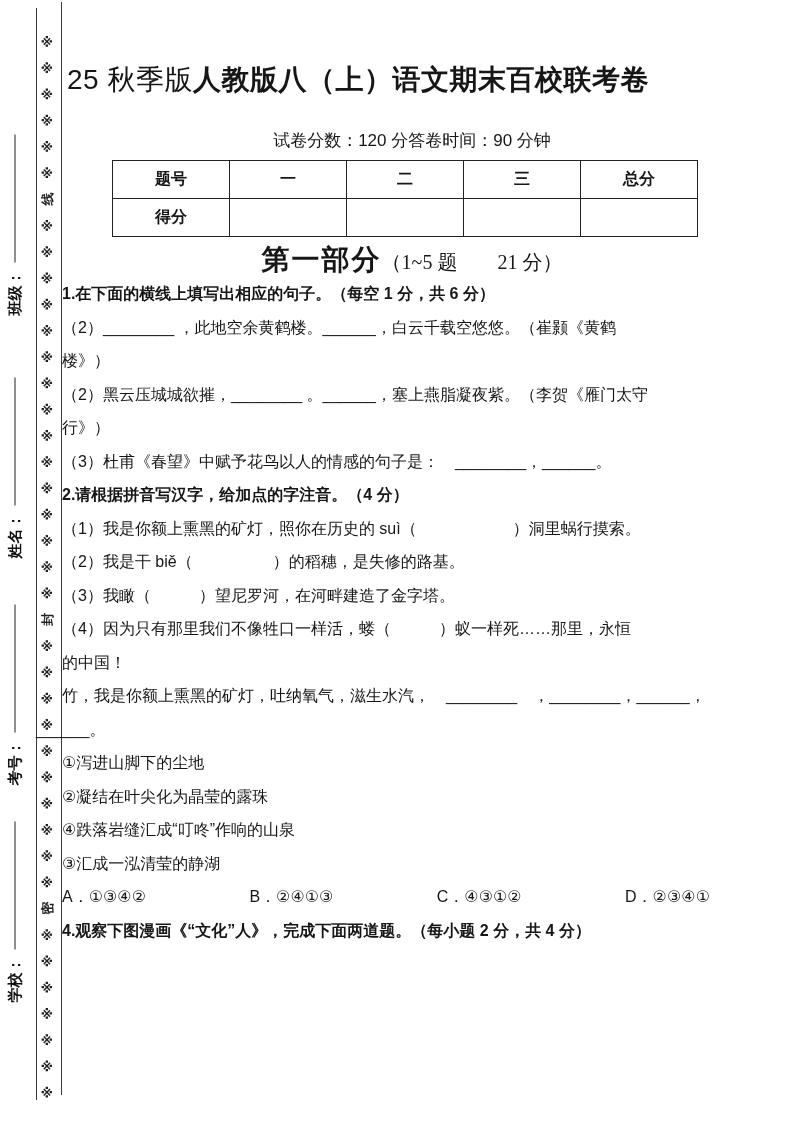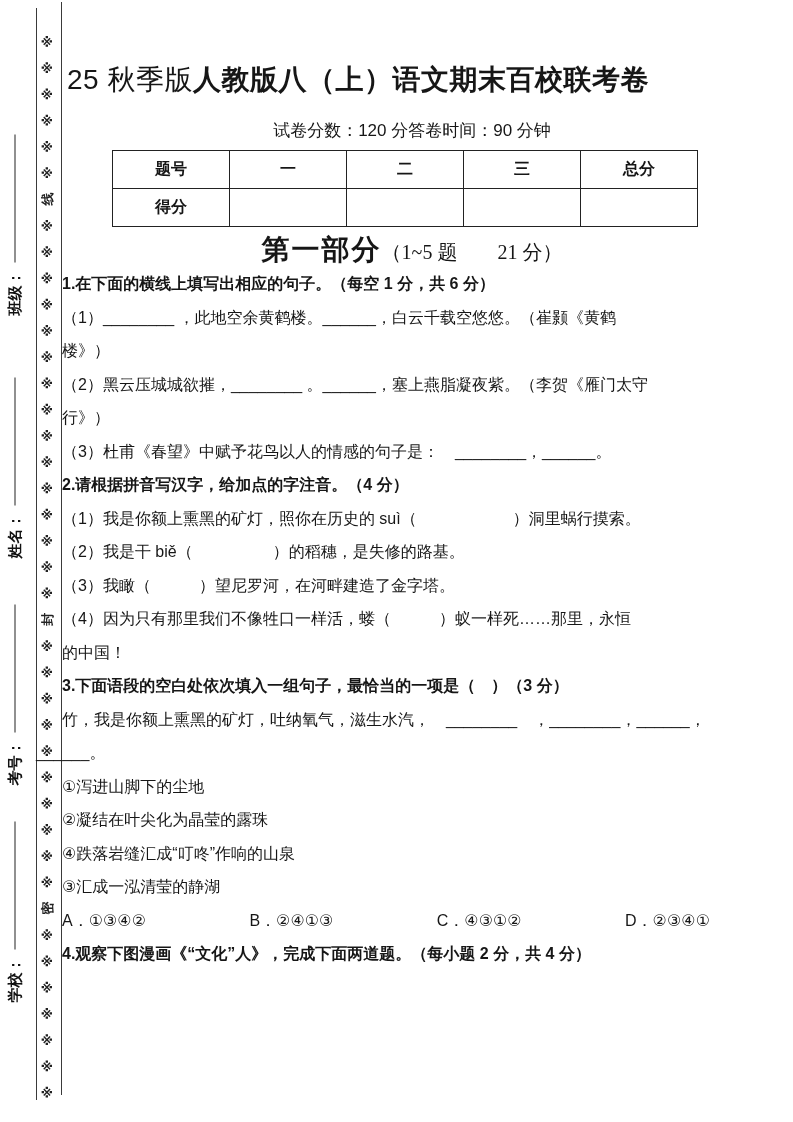--- a/index.html
+++ b/index.html
@@ -22,21 +22,21 @@
     position:absolute;left:0;top:0;display:flex;align-items:center;gap:8px;
     transform:translate(-50%,-50%) rotate(-90deg);white-space:nowrap;
     font-size:15px;font-weight:bold;color:#111;
   }
   .edge-line{display:inline-block;width:128px;height:0;border-bottom:1.5px solid #222;}
   
   .content{position:absolute;left:62px;top:0;width:700px;}
   .paper-title{margin-top:58px;margin-left:5px;font-size:28px;line-height:44px;letter-spacing:.5px;white-space:nowrap;}
   .paper-title .t-prefix{font-weight:normal;}
   .paper-title .t-main{font-weight:bold;}
-  .info-row{display:flex;justify-content:center;font-size:17px;margin-top:16px;height:26px;line-height:26px;}
+  .info-row{display:flex;justify-content:center;font-size:17px;margin-top:26px;height:26px;line-height:26px;}
   table.score{border-collapse:collapse;table-layout:fixed;width:586px;margin:6px 8px 0 50px;}
   table.score td{border:1.5px solid #222;height:37px;text-align:center;font-size:16px;font-weight:bold;padding:0;}
   .section-heading{text-align:center;margin-top:6px;height:34px;line-height:34px;white-space:nowrap;}
   .sec-title{font-family:"Liberation Serif","DejaVu Serif",serif;font-weight:bold;font-size:28px;letter-spacing:2px;}
   .sec-meta{font-family:"Liberation Serif","DejaVu Serif",serif;font-size:20px;}
   .body-lines{font-size:16px;}
   .line{height:33.5px;line-height:33.5px;white-space:nowrap;}
   .stem{font-weight:bold;}
   .pull-left{display:inline-block;margin-left:-26px;}
   .options-row{display:flex;justify-content:space-between;width:648px;}
@@ -107,34 +107,33 @@
       </tr>
     </tbody>
       </table>
 
     <div class="section-heading">
       <span class="sec-title">第一部分</span><span class="sec-meta">（1~5 题　　21 分）</span>
     </div>
 
     <div class="body-lines">
       <div class="line stem">1.在下面的横线上填写出相应的句子。（每空 1 分，共 6 分）</div>
-      <div class="line">（1）________ ，此地空余黄鹤楼。______，白云千载空悠悠。（崔颢《黄鹤</div>
+      <div class="line">（2）________ ，此地空余黄鹤楼。______，白云千载空悠悠。（崔颢《黄鹤</div>
       <div class="line">楼》）</div>
       <div class="line">（2）黑云压城城欲摧，________ 。______，塞上燕脂凝夜紫。（李贺《雁门太守</div>
       <div class="line">行》）</div>
       <div class="line">（3）杜甫《春望》中赋予花鸟以人的情感的句子是：　________，______。</div>
 
       <div class="line stem">2.请根据拼音写汉字，给加点的字注音。（4 分）</div>
       <div class="line">（1）我是你额上熏黑的矿灯，照你在历史的 suì（　　　　　　）洞里蜗行摸索。</div>
       <div class="line">（2）我是干 biě（　　　　　）的稻穗，是失修的路基。</div>
       <div class="line">（3）我瞰（　　　）望尼罗河，在河畔建造了金字塔。</div>
       <div class="line">（4）因为只有那里我们不像牲口一样活，蝼（　　　）蚁一样死……那里，永恒</div>
       <div class="line">的中国！</div>
 
-      <div class="line stem">3.下面语段的空白处依次填入一组句子，最恰当的一项是（　）（3 分）</div>
       <div class="line">竹，我是你额上熏黑的矿灯，吐纳氧气，滋生水汽，　________　，________，______，</div>
       <div class="line"><span class="pull-left">______。</span></div>
       <div class="line">①泻进山脚下的尘地</div>
       <div class="line">②凝结在叶尖化为晶莹的露珠</div>
       <div class="line">④跌落岩缝汇成“叮咚”作响的山泉</div>
       <div class="line">③汇成一泓清莹的静湖</div>
       <div class="line options-row">
         <span>A．①③④②</span>
         <span>B．②④①③</span>
         <span>C．④③①②</span>

